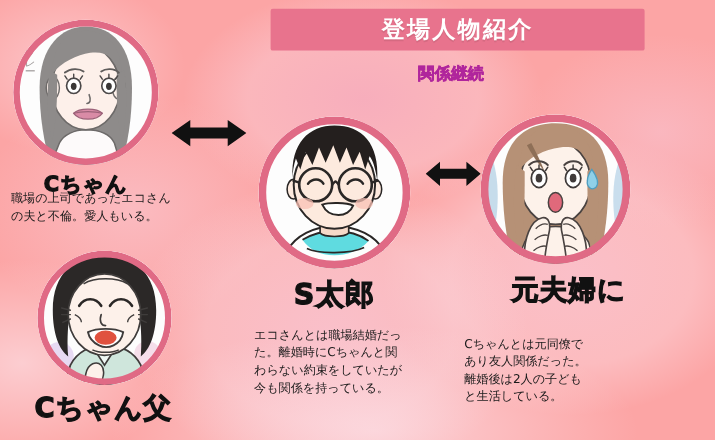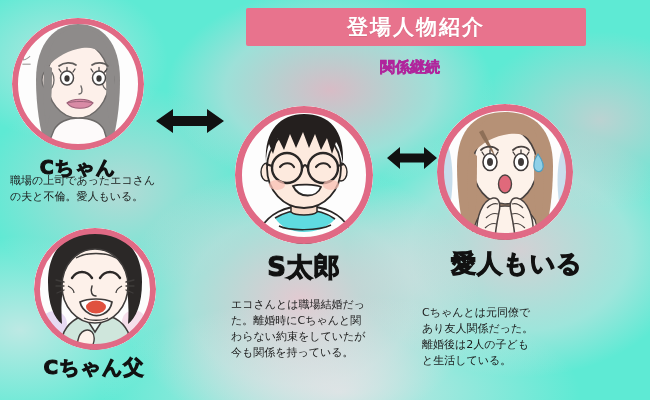--- a/index.html
+++ b/index.html
@@ -9,21 +9,21 @@
     background: #ffffff;
   }
   body {
     font-family: "DejaVu Sans", "Liberation Sans", sans-serif;
   }
   #stage {
     position: relative;
     width: 650px;
     height: 400px;
     overflow: hidden;
-    background: #5eead4;
+    background: #fca5a5;
   }
   
   .bg-layer {
     position: absolute;
     inset: 0;
     pointer-events: none;
   }
   .wash-a {
     background:
       radial-gradient(ellipse 250px 190px at 300px 300px, rgba(249,196,208,0.85) 0%, rgba(250,214,223,0.45) 45%, rgba(255,255,255,0) 72%),
@@ -228,21 +228,21 @@
           <path d="M46 74 C54 70 70 70 78 74 C76 86 64 90 56 86 C50 83 47 79 46 74 Z" fill="#ffffff" stroke="#3f3c3b" stroke-width="1.7"></path>
           <ellipse cx="62" cy="79" rx="10" ry="6.5" fill="#e0513f"></ellipse>
 
           <path d="M50 90 C56 93 68 93 74 90" fill="none" stroke="#3f3c3b" stroke-width="1.3"></path>
 
           <path d="M44 112 C46 102 54 100 58 104 C62 108 60 118 56 122 L42 122 Z" fill="#fdf1ea" stroke="#3f3c3b" stroke-width="1.4"></path>
         </g>
       </svg>
       <div class="ring" style="border:6px solid #e06a85;"></div>
     </div>
-    <div class="char-name" style="font-size: 20px; margin-top: 4px; width: 180px; margin-left: -30px; color: rgb(17, 17, 17); -webkit-text-stroke: 1.1px rgb(17, 17, 17);">Cちゃん父</div>
+    <div class="char-name" style="font-size: 25px; margin-top: 4px; width: 180px; margin-left: -30px; color: rgb(17, 17, 17); -webkit-text-stroke: 1.1px rgb(17, 17, 17);">Cちゃん父</div>
   </div>
 
   <div class="char" style="left:235px; top:106px;">
     <div class="avatar" style="width:138px; height:138px;">
       <svg width="138" height="138" viewBox="0 0 138 138">
         <defs>
           <clipPath id="clipS">
               <circle cx="69" cy="69" r="69"></circle>
             </clipPath>
         </defs>
@@ -338,21 +338,21 @@
           <path d="M50 104 C54 100 58 99 61 100" fill="none" stroke="#4a4341" stroke-width="1.2"></path>
           <path d="M49 114 C53 110 58 109 61 110" fill="none" stroke="#4a4341" stroke-width="1.2"></path>
           <path d="M48 124 C52 120 57 119 60 120" fill="none" stroke="#4a4341" stroke-width="1.2"></path>
           <path d="M86 104 C82 100 78 99 75 100" fill="none" stroke="#4a4341" stroke-width="1.2"></path>
           <path d="M87 114 C83 110 78 109 75 110" fill="none" stroke="#4a4341" stroke-width="1.2"></path>
           <path d="M88 124 C84 120 79 119 76 120" fill="none" stroke="#4a4341" stroke-width="1.2"></path>
         </g>
       </svg>
       <div class="ring" style="border:7px solid #e06a85;"></div>
     </div>
-    <div class="char-name" style="font-size: 25px; margin-top: 7px; width: 136px; margin-left: 12px; color: rgb(17, 17, 17); -webkit-text-stroke: 1.1px rgb(17, 17, 17);">愛人もいる</div>
+    <div class="char-name" style="font-size: 25px; margin-top: 7px; width: 136px; margin-left: 12px; color: rgb(17, 17, 17); -webkit-text-stroke: 1.1px rgb(17, 17, 17);">元夫婦に</div>
   </div>
 
   <div class="char-desc" style="position: absolute; left: 422px; top: 305px; color: rgb(26, 26, 26);">
     <div>Cちゃんとは元同僚で</div>
     <div>あり友人関係だった。</div>
     <div>離婚後は2人の子ども</div>
     <div>と生活している。</div>
   </div>
 
   <div class="arrow" style="left:156px; top:106px;">

